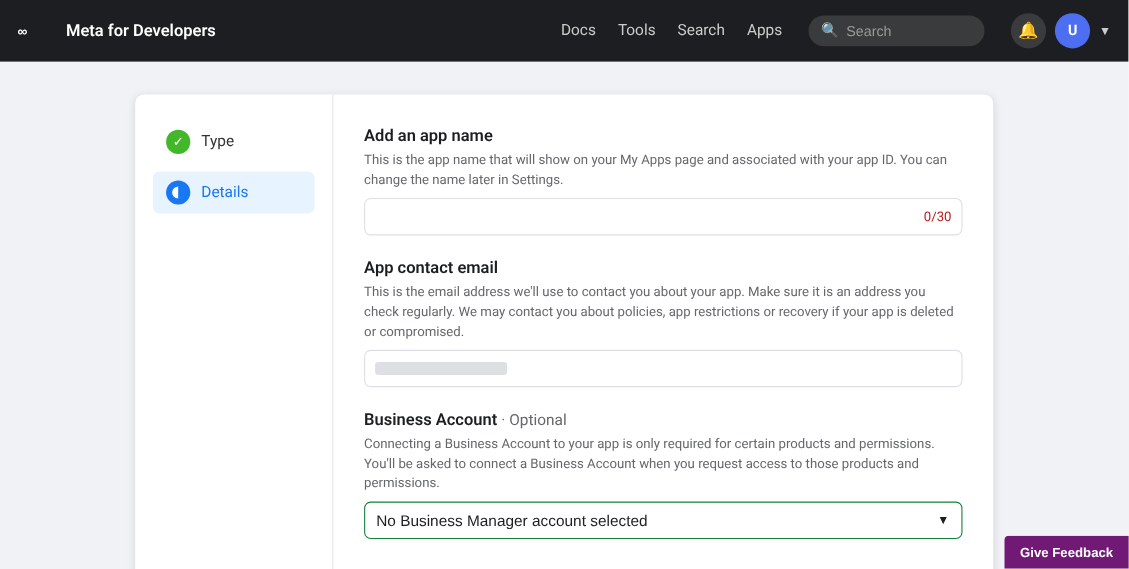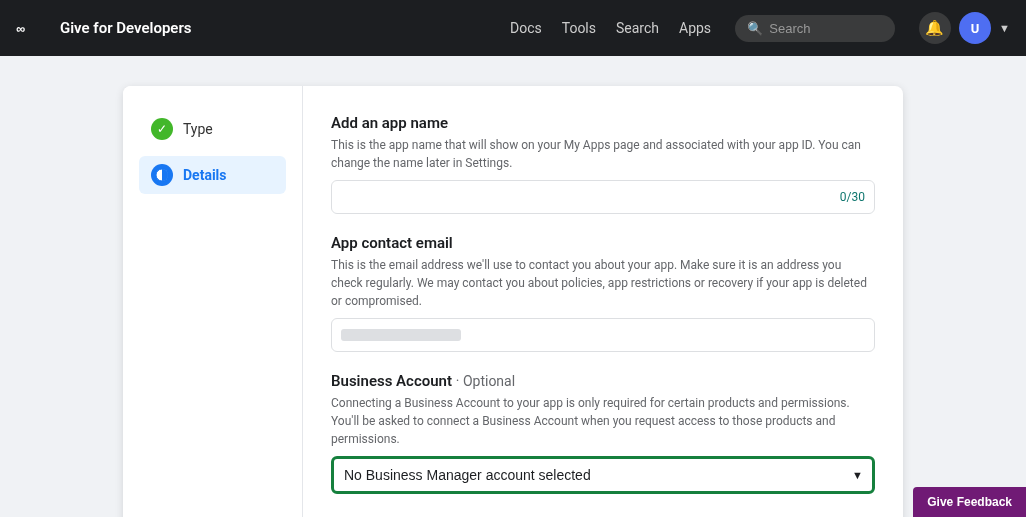--- a/index.html
+++ b/index.html
@@ -140,21 +140,21 @@
       align-items: center;
       gap: 10px;
       padding: 8px 12px;
       border-radius: 6px;
       cursor: pointer;
       font-size: 14px;
       color: #333;
     }
     .sidebar-step.active {
       background: #e7f3ff;
-      font-weight: 700;
+      font-weight: 400;
       color: #1877f2;
     }
     .step-icon {
       width: 22px;
       height: 22px;
       border-radius: 50%;
       display: flex;
       align-items: center;
       justify-content: center;
       font-size: 12px;
@@ -206,21 +206,21 @@
 
     .input-counter-wrapper {
       position: relative;
     }
     .char-counter {
       position: absolute;
       right: 10px;
       top: 50%;
       transform: translateY(-50%);
       font-size: 12px;
-      color: #0f766e;
+      color: #b91c1c;
     }
 
     .email-input-wrapper {
       position: relative;
     }
     .email-placeholder-mask {
       position: absolute;
       left: 10px;
       top: 50%;
       transform: translateY(-50%);
@@ -235,21 +235,21 @@
       color: #65676b;
       font-size: 14px;
     }
 
     
     .select-wrapper {
       position: relative;
     }
     .dropdown-select {
       width: 100%;
-      border: 3px solid #15803d;
+      border: 1px solid #15803d;
       border-radius: 6px;
       padding: 8px 36px 8px 10px;
       font-size: 14px;
       color: #1c1e21;
       background: #fff;
       appearance: none;
       -webkit-appearance: none;
       outline: none;
       cursor: pointer;
     }
@@ -279,21 +279,21 @@
     }
   </style>
 </head>
 <body>
 
 <nav class="topnav">
   <div class="topnav-brand">
     <svg class="meta-logo" viewBox="0 0 40 20" fill="white">
       <text x="0" y="15" font-size="14" font-family="Arial" fill="white">∞</text>
     </svg>
-    <span>Give for Developers</span>
+    <span>Meta for Developers</span>
   </div>
   <div class="topnav-spacer"></div>
   <div class="topnav-links">
     <a class="topnav-link">Docs</a>
     <a class="topnav-link">Tools</a>
     <a class="topnav-link">Search</a>
     <a class="topnav-link">Apps</a>
   </div>
   <div class="search-bar">
     <span class="search-icon-svg">🔍</span>

